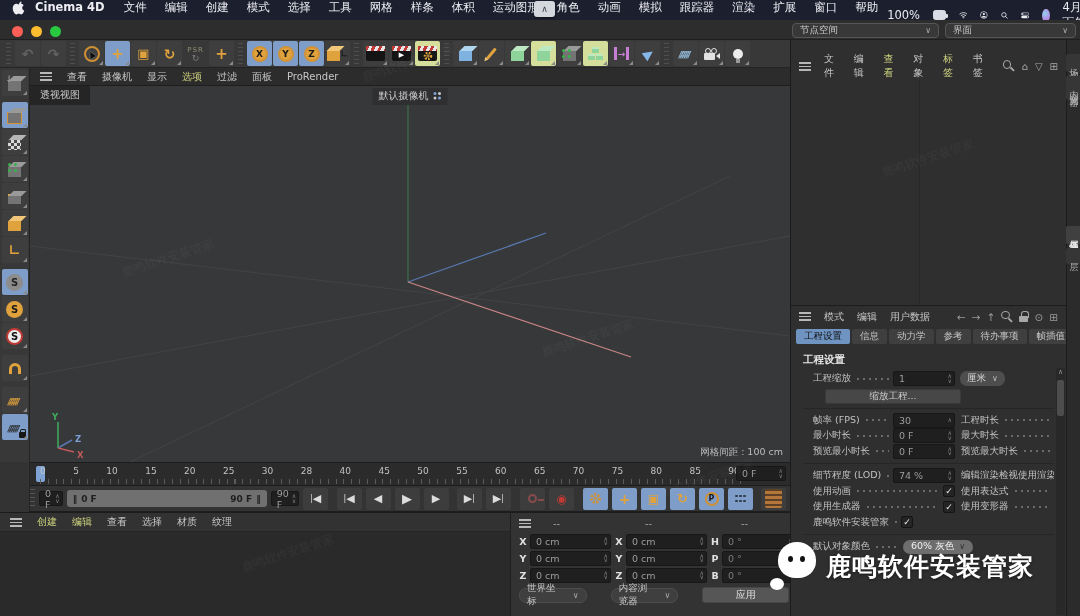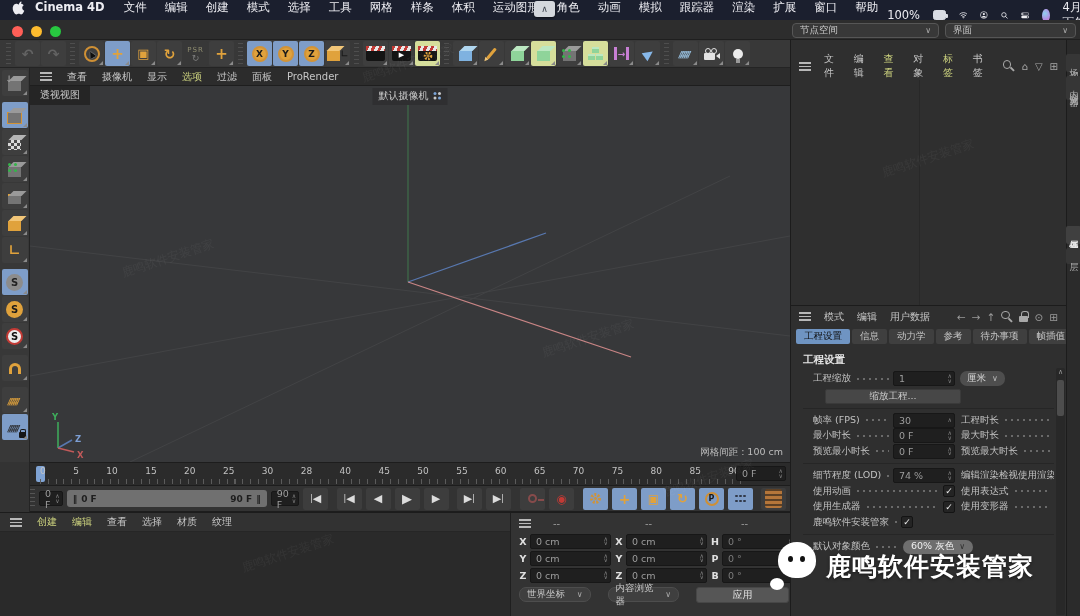--- a/index.html
+++ b/index.html
@@ -148,21 +148,21 @@
 .matmenu{display:flex;align-items:center;gap:15px;height:19px;padding:0 8px 0 34px;font-size:10px;color:#c6c6c6;background:#323232;border-bottom:1px solid #262626}
 .matbody{height:84px;background:#2a2a2a}
 
 
 .coords{left:510px;top:512px;width:285px;height:104px;background:#333;border-top:1px solid #1c1c1c;border-left:1px solid #1f1f1f;padding:3px 6px 0 8px}
 .chead{display:flex;align-items:center;height:15px;font-size:10px;color:#9a9a9a}
 .cgrid{display:grid;grid-template-columns:92px 92px 85px;grid-auto-rows:16px;column-gap:4px;row-gap:1px;margin-top:2px}
 .ccell{display:flex;align-items:center;gap:3px}
 .ccell .axl{width:8px;font-size:9.5px;color:#e0e0e0;font-weight:bold;text-align:center}
 .ccell .fld{flex:1}
-.cbot{display:flex;align-items:flex-start;margin-top:4px;gap:17px}
+.cbot{display:flex;align-items:center;margin-top:4px;gap:24px}
 .cbtn{width:120px;height:16px;background:#565656;border:1px solid #474747;border-radius:3px;color:#e2e2e2;
   display:flex;align-items:center;justify-content:center;font-size:10px}
 
 
 .objman{left:790px;top:40px;width:276px;height:265px;background:#2f2f2f;border-left:1px solid #1c1c1c}
 .omenu{display:flex;align-items:center;gap:13px;height:20px;margin-top:16px;padding:0 8px;font-size:10px;color:#c6c6c6}
 .oicons{margin-left:auto;display:flex;align-items:center;gap:7px;color:#a8a8a8;font-size:10px}
 .osplit{position:absolute;left:128px;top:40px;bottom:0;width:1px;background:#282828}
 .searchico{width:12px;height:12px;position:relative;display:inline-block}
 .searchico::before{content:"";position:absolute;left:0;top:0;width:6.5px;height:6.5px;border:1.5px solid #a8a8a8;border-radius:50%}

